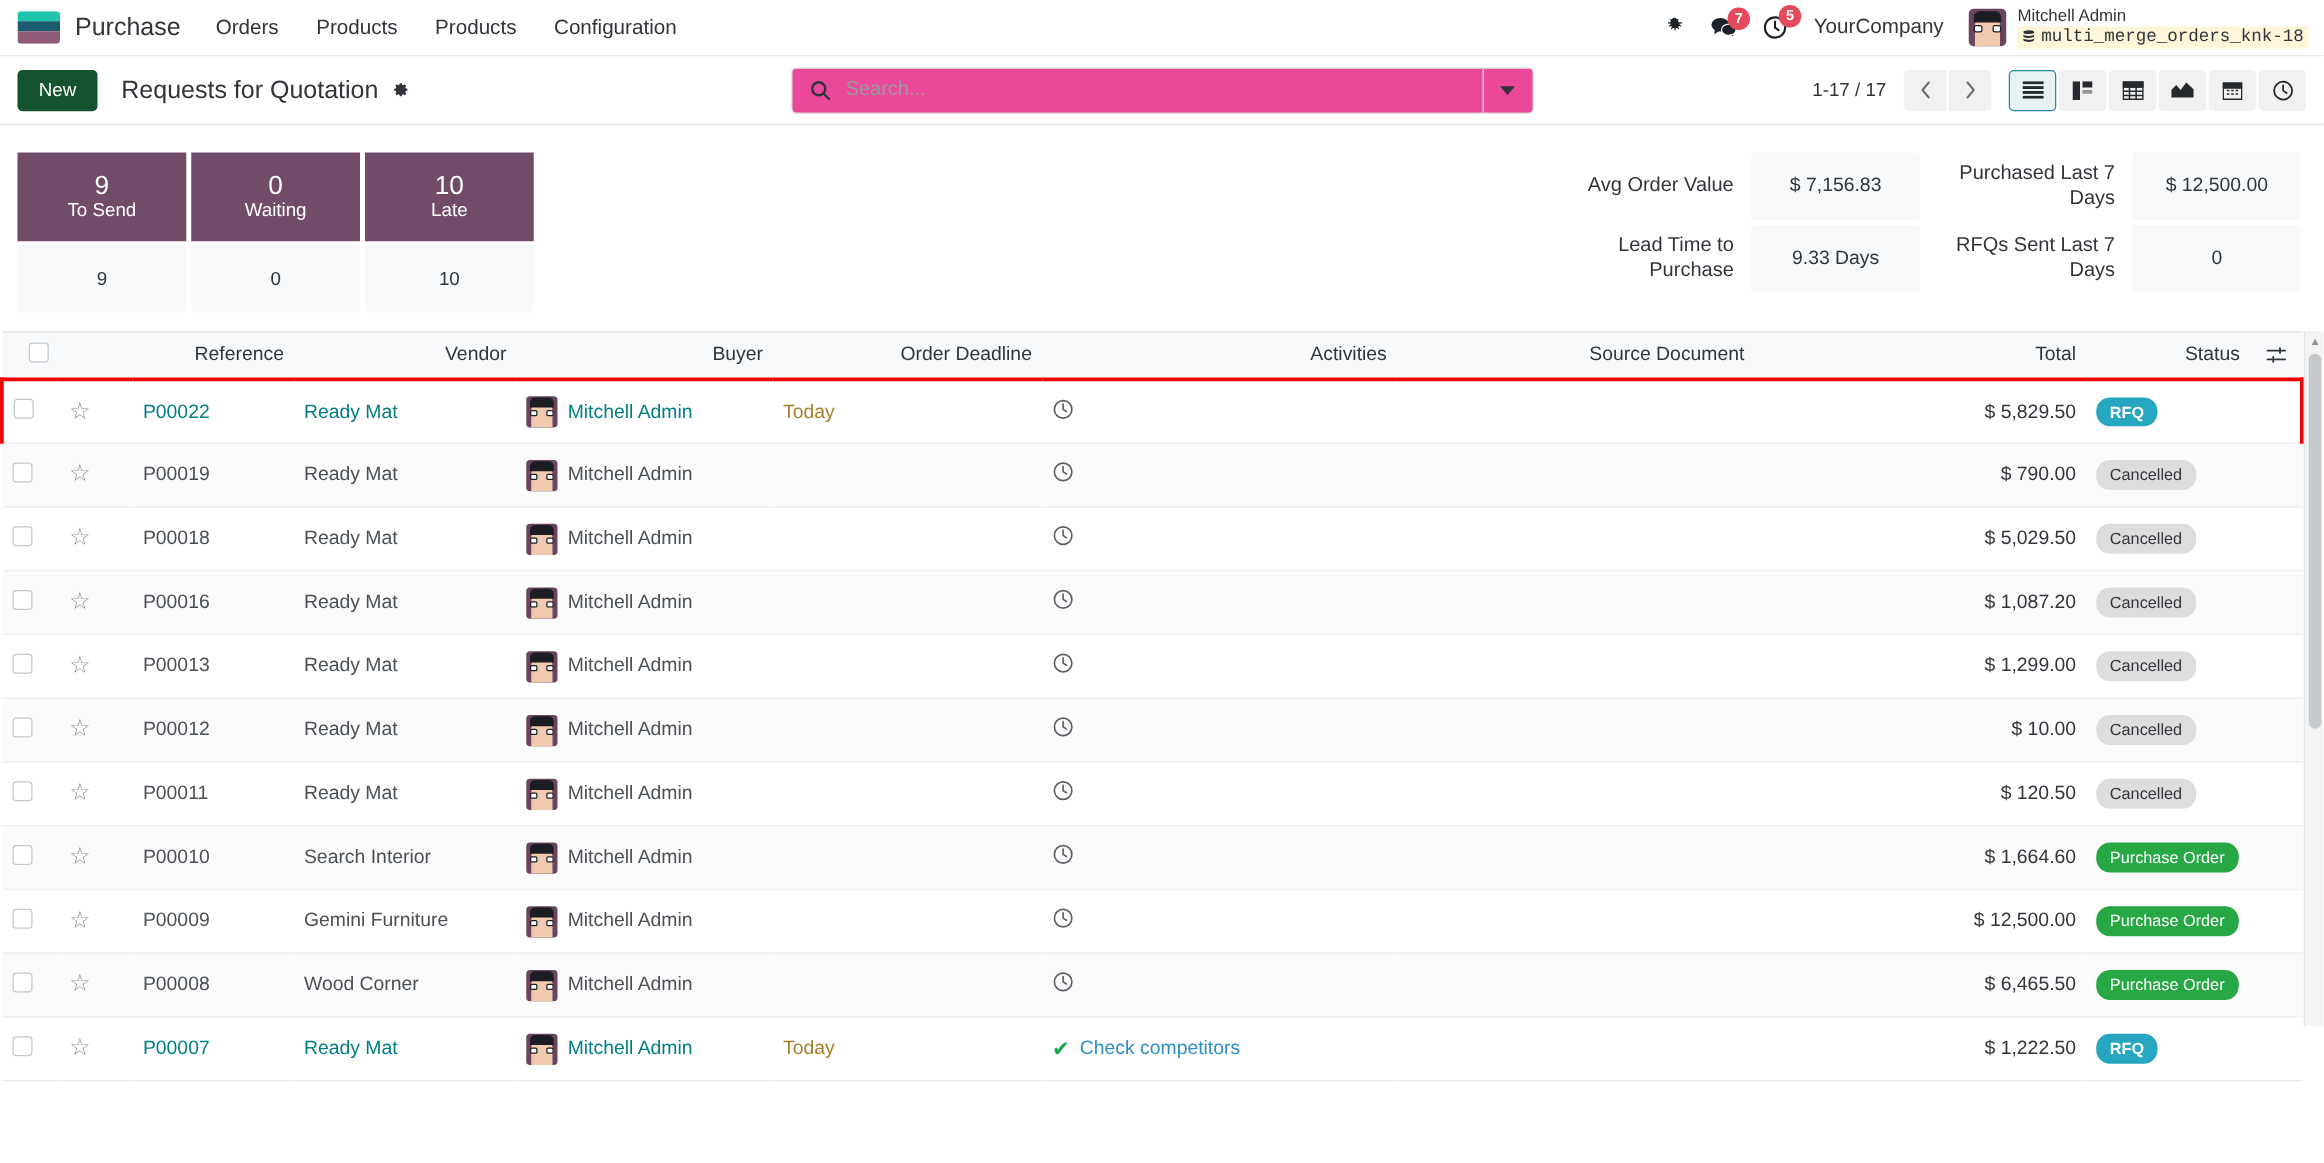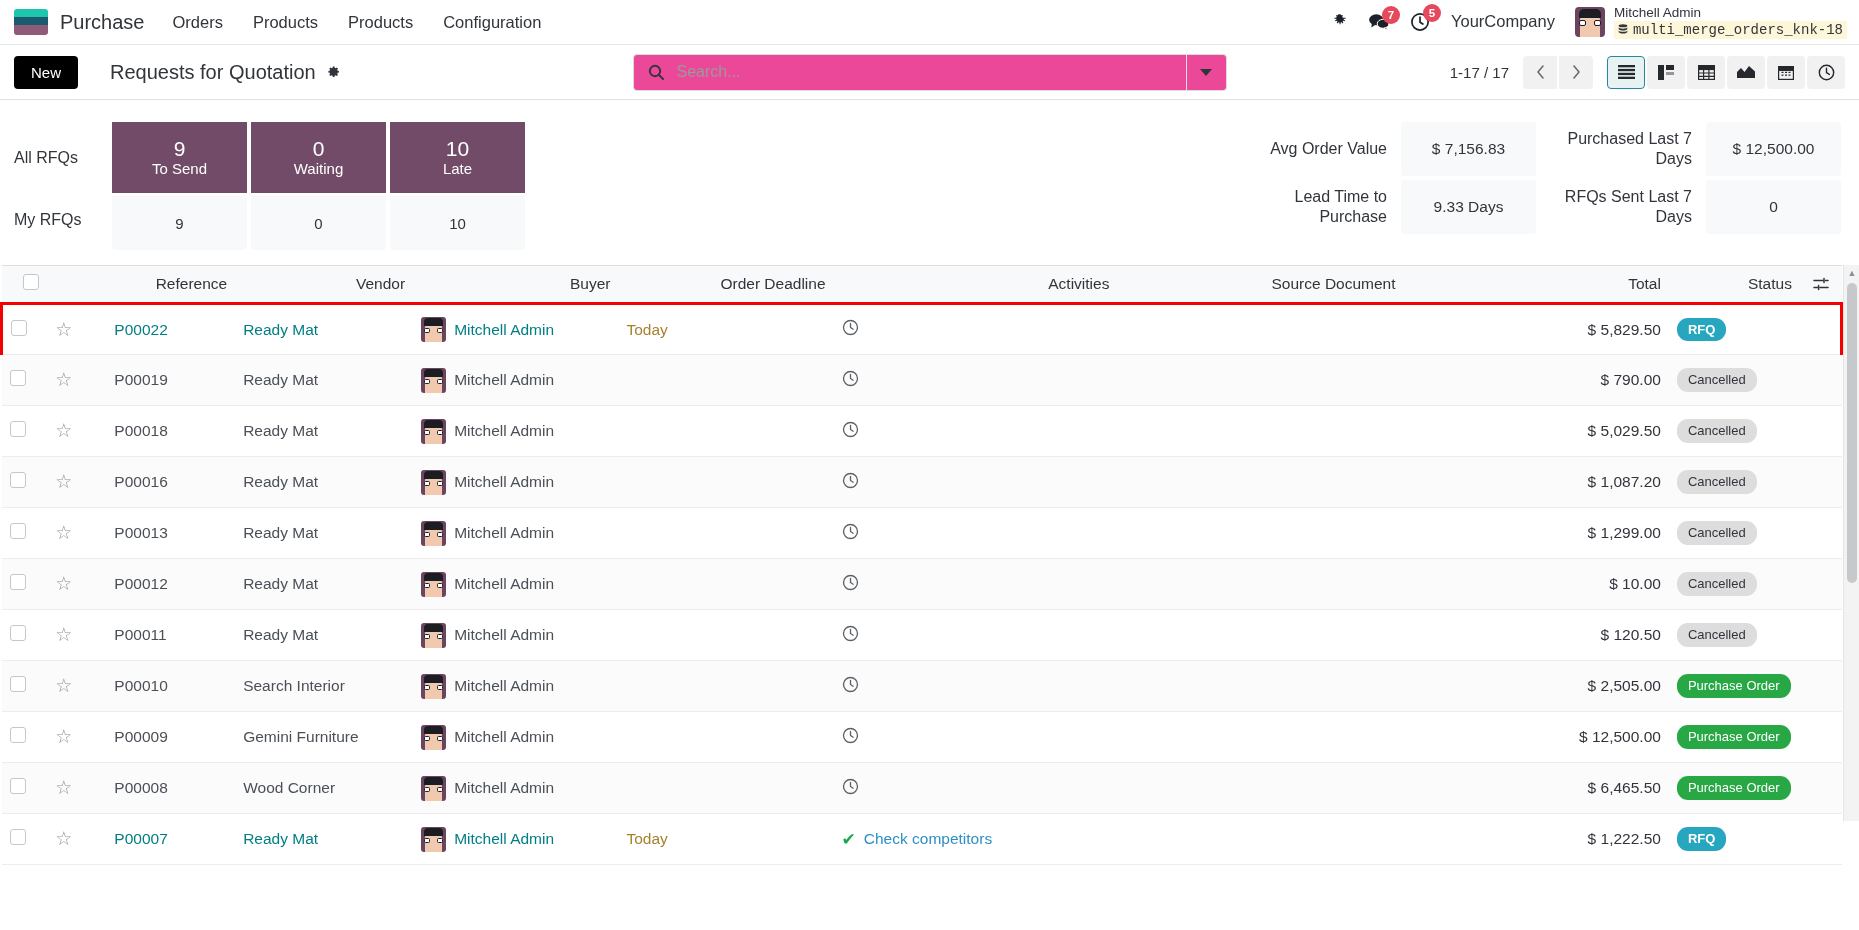--- a/index.html
+++ b/index.html
@@ -115,28 +115,28 @@
     height: 55px;
     display: flex;
     align-items: center;
     background: #fff;
     border-bottom: 1px solid #e0e0e0;
     padding: 0 14px;
     position: relative;
     z-index: 15;
   }
   .btn-new {
-    background: #000000;
+    background: #14532d;
     color: #fff;
     border: none;
     border-radius: 4px;
     font-size: 15px;
     padding: 8px 17px;
     cursor: pointer;
-    margin-right: 32px;
+    margin-right: 19px;
     font-family: inherit;
   }
   .cp-title {
     font-size: 20px;
     color: #31353b;
     display: flex;
     align-items: center;
     gap: 9px;
     white-space: nowrap;
   }
@@ -554,24 +554,20 @@
           <circle cx="9" cy="9" r="7.6"></circle>
             <path d="M9 4.5V9l3 2" stroke-linecap="round"></path>
         </svg>
       </button>
     </div>
   </div>
 </div>
 
 <div class="dashboard">
   <div class="kpi-left">
-    <div class="kpi-rowlabels">
-      <span class="kpi-rowlabel" style="height:71px">All RFQs</span>
-      <span class="kpi-rowlabel second">My RFQs</span>
-    </div>
     <div class="kpi-cols">
       <div class="kpi-col">
         <div class="kpi-top">
           <span class="val">9</span>
           <span class="lbl">To Send</span>
         </div>
         <div class="kpi-bot">9</div>
       </div>
       <div class="kpi-col">
         <div class="kpi-top">
@@ -842,21 +838,21 @@
             </span>
           </td>
           <td class="c-dead"><span class="deadline-today"></span></td>
           <td class="c-act"><span class="clock-ico">
               <svg width="17" height="17" viewBox="0 0 18 18" fill="none" stroke="#5b6166" stroke-width="1.4">
                 <circle cx="9" cy="9" r="7.4"></circle>
                 <path d="M9 4.6V9l2.8 1.8" stroke-linecap="round"></path>
               </svg>
             </span></td>
           <td class="c-src"></td>
-          <td class="c-total total-dark">$ 2,505.00</td>
+          <td class="c-total total-dark">$ 1,664.60</td>
           <td class="c-status"><span class="badge po">Purchase Order</span></td>
           <td class="c-opts"></td>
         </tr>
         <tr class="row-plain">
           <td class="c-check"><span class="ck"></span></td>
           <td class="c-star"><span class="star">☆</span></td>
           <td class="c-ref"><span class="muted">P00009</span></td>
           <td class="c-vendor"><span class="muted">Gemini Furniture</span></td>
           <td class="c-buyer">
             <span class="buyer-cell">

